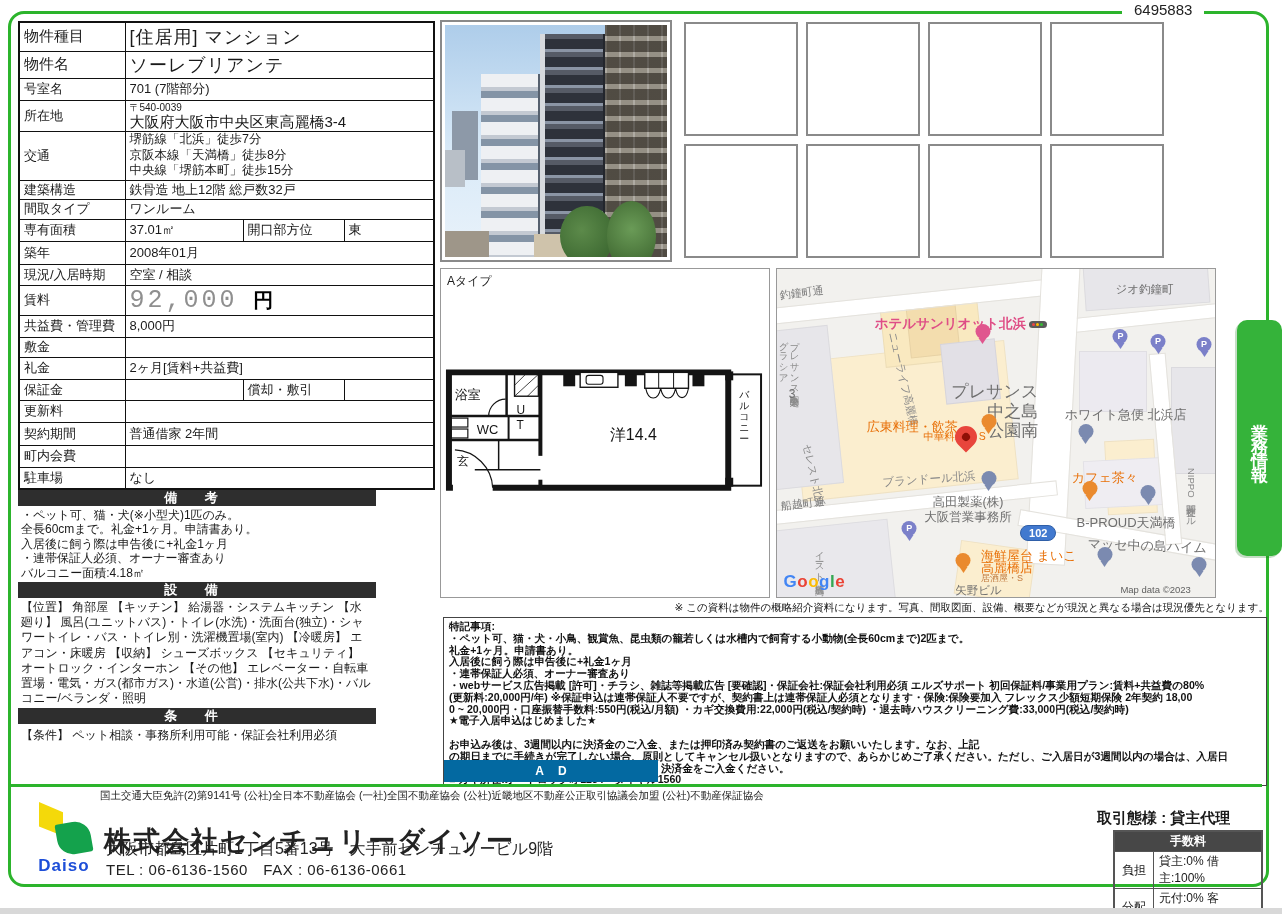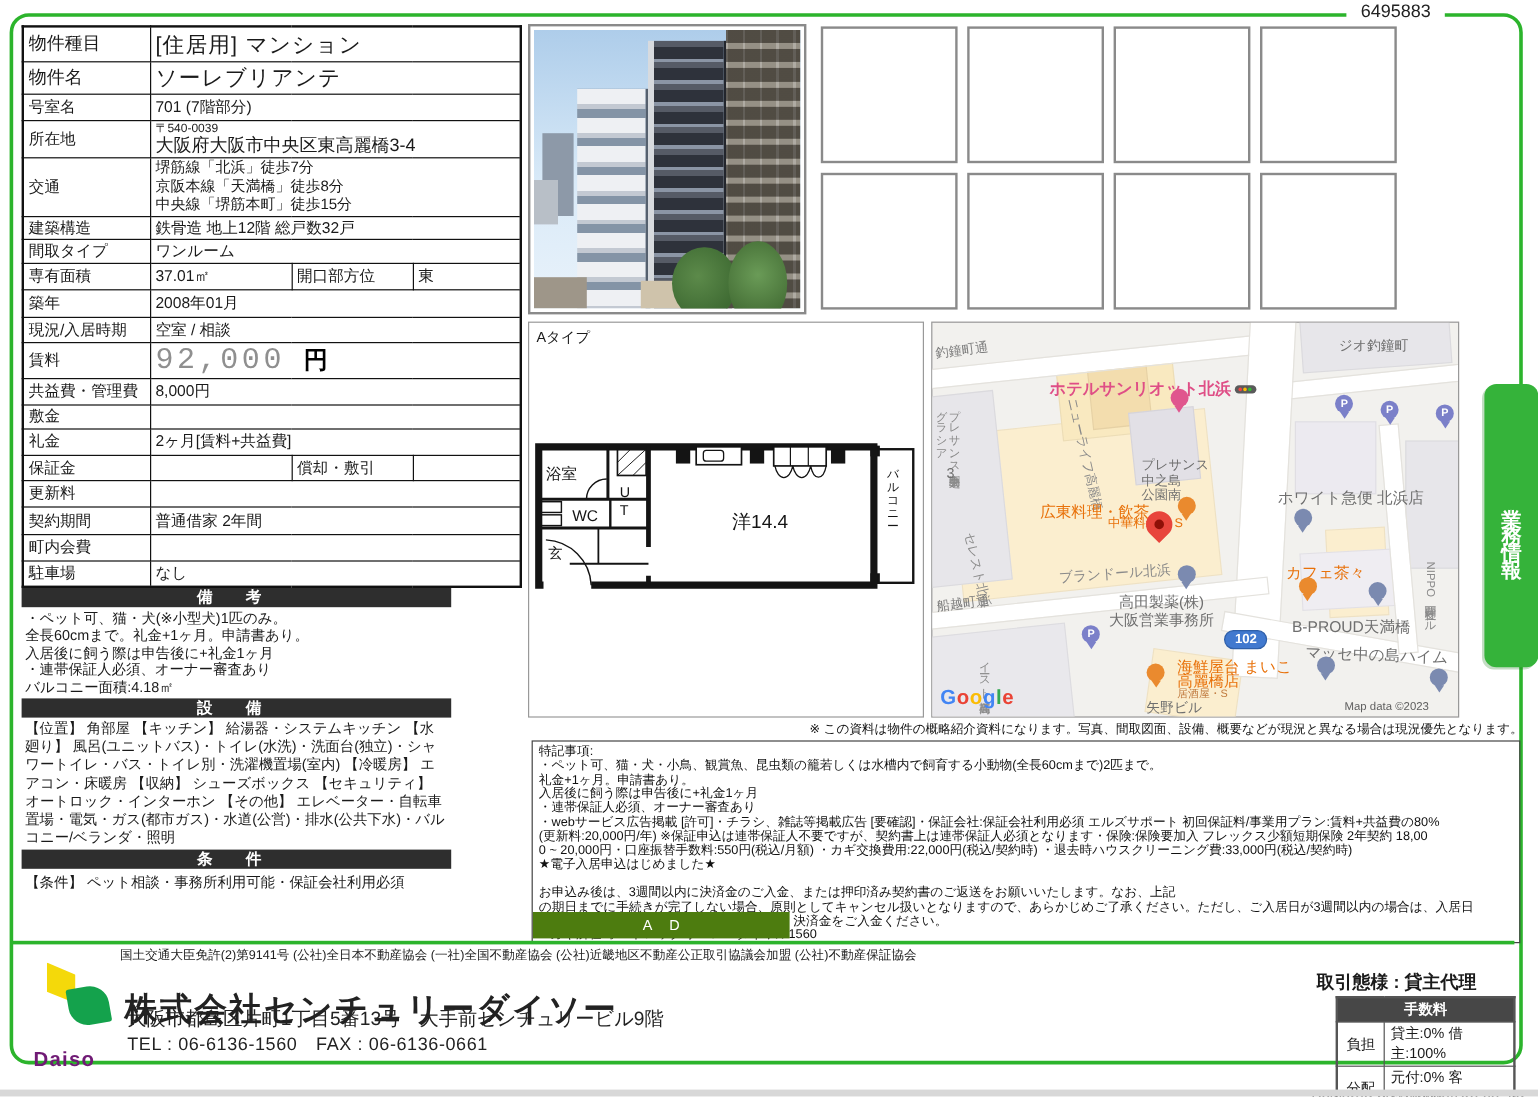--- a/index.html
+++ b/index.html
@@ -85,38 +85,38 @@
   .pin-parking{color:#7b80c9;} .pin-poi{color:#7b8ab0;} .pin-cafe{color:#ea8a2e;}
   .pin-restaurant{color:#ea8a2e;} .pin-hotel{color:#e0568e;}
   .pin-red .tear{width:22px;height:22px;background:#e8453c;border-radius:50% 50% 50% 0;transform:rotate(-45deg);position:relative;}
   .pin-red .tear::after{content:"";position:absolute;left:7px;top:7px;width:8px;height:8px;border-radius:50%;background:#8f1007;}
   .traffic{width:18px;height:7px;background:#5a5a5a;border-radius:4px;display:flex;align-items:center;justify-content:center;gap:1px;}
   .traffic i{width:3px;height:3px;border-radius:50%;display:block;}
   .traffic i:nth-child(1){background:#e44;} .traffic i:nth-child(2){background:#fb0;} .traffic i:nth-child(3){background:#3b3;}
   
   .disclaimer{position:absolute;left:443px;top:601px;width:826px;text-align:right;font-size:10.5px;color:#111;}
   .notes{position:absolute;left:443px;top:617px;width:824px;height:169px;border:1px solid #444;
-         overflow:hidden;padding:3px 0 0 5px;box-sizing:border-box;}
+         overflow:hidden;padding:3px 0 0 5px;box-sizing:border-box;font-weight:bold;}
   .nline{font-size:10.6px;line-height:11.8px;white-space:nowrap;color:#111;min-height:11.8px;}
-  .ad{position:absolute;left:0;top:142px;width:214px;height:22px;background:#4d7c0f;color:#fff;
+  .ad{position:absolute;left:0;top:142px;width:214px;height:22px;background:#0369a1;color:#fff;
       display:flex;align-items:center;justify-content:center;font-size:12px;letter-spacing:14px;padding-left:14px;box-sizing:border-box;z-index:2;}
   
   .side-tab{position:absolute;left:1237px;top:320px;width:45px;height:236px;background:#35b33a;border-radius:10px;
       display:flex;align-items:center;justify-content:center;z-index:3;box-shadow:-2px 2px 0 rgba(20,120,20,.25);}
   .side-tab span{writing-mode:vertical-rl;color:#fff;font-size:17px;font-weight:bold;letter-spacing:14px;}
   
   .footer-rule{position:absolute;left:10px;top:784px;width:1252px;border-top:3px solid #2cb42c;}
   .license{position:absolute;left:100px;top:789px;font-size:10.5px;color:#222;}
   .daiso{position:absolute;left:28px;top:802px;width:72px;height:80px;}
   .daiso .mark{position:relative;width:62px;height:52px;margin:0 auto;}
   .daiso .y{position:absolute;left:6px;top:0;width:24px;height:34px;background:#f4d90a;
       clip-path:polygon(0 0,100% 30%,100% 100%,0 72%);}
   .daiso .g{position:absolute;right:4px;bottom:0;width:34px;height:32px;background:#14a24c;
       border-radius:2px 16px 2px 16px;transform:rotate(-10deg);}
-  .daiso .text{text-align:left;font-weight:bold;font-size:17px;letter-spacing:1px;color:#701a75;margin-top:19px;}
+  .daiso .text{text-align:center;font-weight:bold;font-size:17px;letter-spacing:1px;color:#1d4ed8;margin-top:2px;}
   .co-name{position:absolute;left:104px;top:803px;font-size:27px;letter-spacing:2px;font-weight:600;color:#222;margin-top:20px;}
   .co-addr{position:absolute;left:106px;top:839px;font-size:16px;color:#222;}
   .co-tel{position:absolute;left:106px;top:861px;font-size:15px;letter-spacing:.5px;color:#222;}
   .deal{position:absolute;left:1097px;top:809px;font-size:15px;font-weight:600;}
   table.fee{position:absolute;left:1113px;top:830px;width:150px;border-collapse:collapse;border:2px solid #555;font-size:12px;}
   table.fee th{background:#474747;color:#fff;font-weight:bold;height:16px;border:1px solid #555;}
   table.fee td{border:1px solid #555;height:21px;}
   table.fee td.l{width:36px;text-align:center;}
   table.fee td.v{padding-left:5px;}
   .output-line{position:absolute;left:10px;top:890px;font-size:12px;color:#111;}
@@ -332,21 +332,21 @@
       <div class="rd rd5"></div>
       <div class="rd rd6"></div>
     <div style="position:absolute;inset:0;">
         <div class="map-label" style="left: 0.5%; top: 6%; color: rgb(125, 125, 125); font-size: 11px; transform: rotate(-7deg);">釣鐘町通</div>
         <div class="map-label" style="left: 77.3%; top: 4.2%; color: rgb(111, 111, 111); font-size: 11.5px;">ジオ釣鐘町</div>
         <div class="map-label" style="left: 22.3%; top: 14.2%; color: rgb(223, 78, 134); font-size: 13.5px; font-weight: bold;">ホテルサンリオット北浜</div>
         <div class="map-label" style="left: 0.2%; top: 20%; color: rgb(138, 138, 138); font-size: 9.5px; writing-mode: vertical-rl; height: 55px; white-space: normal;">プレサンス中之島公園グラシア</div>
         <div class="map-label" style="left: 2.7%; top: 36.4%; color: rgb(111, 111, 111); font-size: 12px;">3</div>
         <div class="map-label" style="left: 27.7%; top: 18.8%; color: rgb(138, 138, 138); font-size: 10.5px; transform: rotate(77deg);">ニューライフ高麗橋</div>
         <div class="map-label" style="left: 8%; top: 53%; color: rgb(138, 138, 138); font-size: 10.5px; transform: rotate(77deg);">セレスト北浜</div>
-        <div class="map-label" style="left: 39.8%; top: 34.5%; color: rgb(111, 111, 111); font-size: 11px; text-align: left;">プレサンス
+        <div class="map-label" style="left: 39.8%; top: 34.5%; color: rgb(111, 111, 111); font-size: 17px; text-align: right;">プレサンス
 中之島
 公園南</div>
         <div class="map-label" style="left: 20.5%; top: 46%; color: rgb(232, 113, 10); font-size: 13px;">広東料理・飲茶</div>
         <div class="map-label" style="left: 33.4%; top: 49.4%; color: rgb(232, 113, 10); font-size: 10.5px;">中華料理 ・S</div>
         <div class="map-label" style="left: 65.7%; top: 42.4%; color: rgb(111, 111, 111); font-size: 13px;">ホワイト急便 北浜店</div>
         <div class="map-label" style="left: 23.9%; top: 63%; color: rgb(138, 138, 138); font-size: 11.5px; transform: rotate(-4deg);">ブランドール北浜</div>
         <div class="map-label" style="left: 67.3%; top: 61.5%; color: rgb(232, 113, 10); font-size: 13px;">カフェ茶々</div>
         <div class="map-label" style="left: 33.6%; top: 69%; color: rgb(111, 111, 111); font-size: 12.5px; text-align: center;">高田製薬(株)
 大阪営業事務所</div>
         <div class="map-label" style="left: 68.4%; top: 75.2%; color: rgb(111, 111, 111); font-size: 13px;">B-PROUD天満橋</div>

